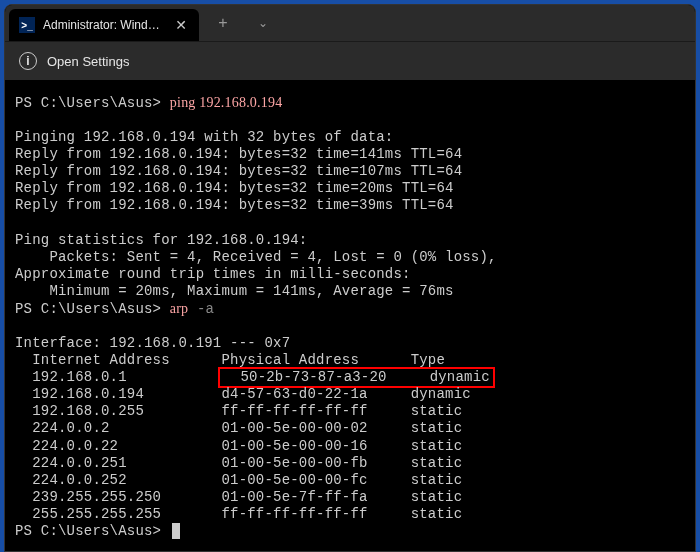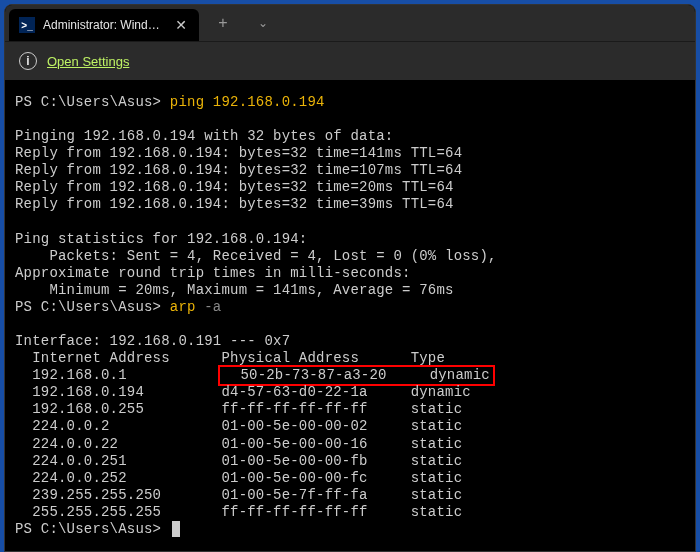--- a/index.html
+++ b/index.html
@@ -71,33 +71,33 @@
     font-family: "Segoe UI", sans-serif;
     font-size: 13px;
   }
   .info-icon {
     width:18px; height:18px;
     border:1.5px solid #ccc; border-radius:50%;
     display:flex; align-items:center; justify-content:center;
     font-size:12px; font-weight:bold;
     font-family: "Segoe UI", sans-serif;
   }
-  .infobar a { color:#bef264; text-decoration: underline; cursor:pointer; }
+  .infobar a { color:#e5e5e5; cursor:pointer; }
   .terminal {
     flex:1;
     background:#000;
     color:#ccc;
     font-size: 14px;
     line-height: 1.22;
     padding: 14px 10px 10px 10px;
     white-space: pre;
     letter-spacing: 0.2px;
     overflow: hidden;
   }
-  .cmd { color:#eab308; }
+  .cmd { color:#fca5a5;font-family:Liberation Serif, serif; }
   .flag { color:#888888; }
   .highlight-box {
     border: 2.5px solid #ff0000;
     display: inline-block;
     padding: 0px 3px 0px 20px;
     margin: -2px -3px;
   }
   .cursor {
     display:inline-block;
     width: 8px; height: 16px;

